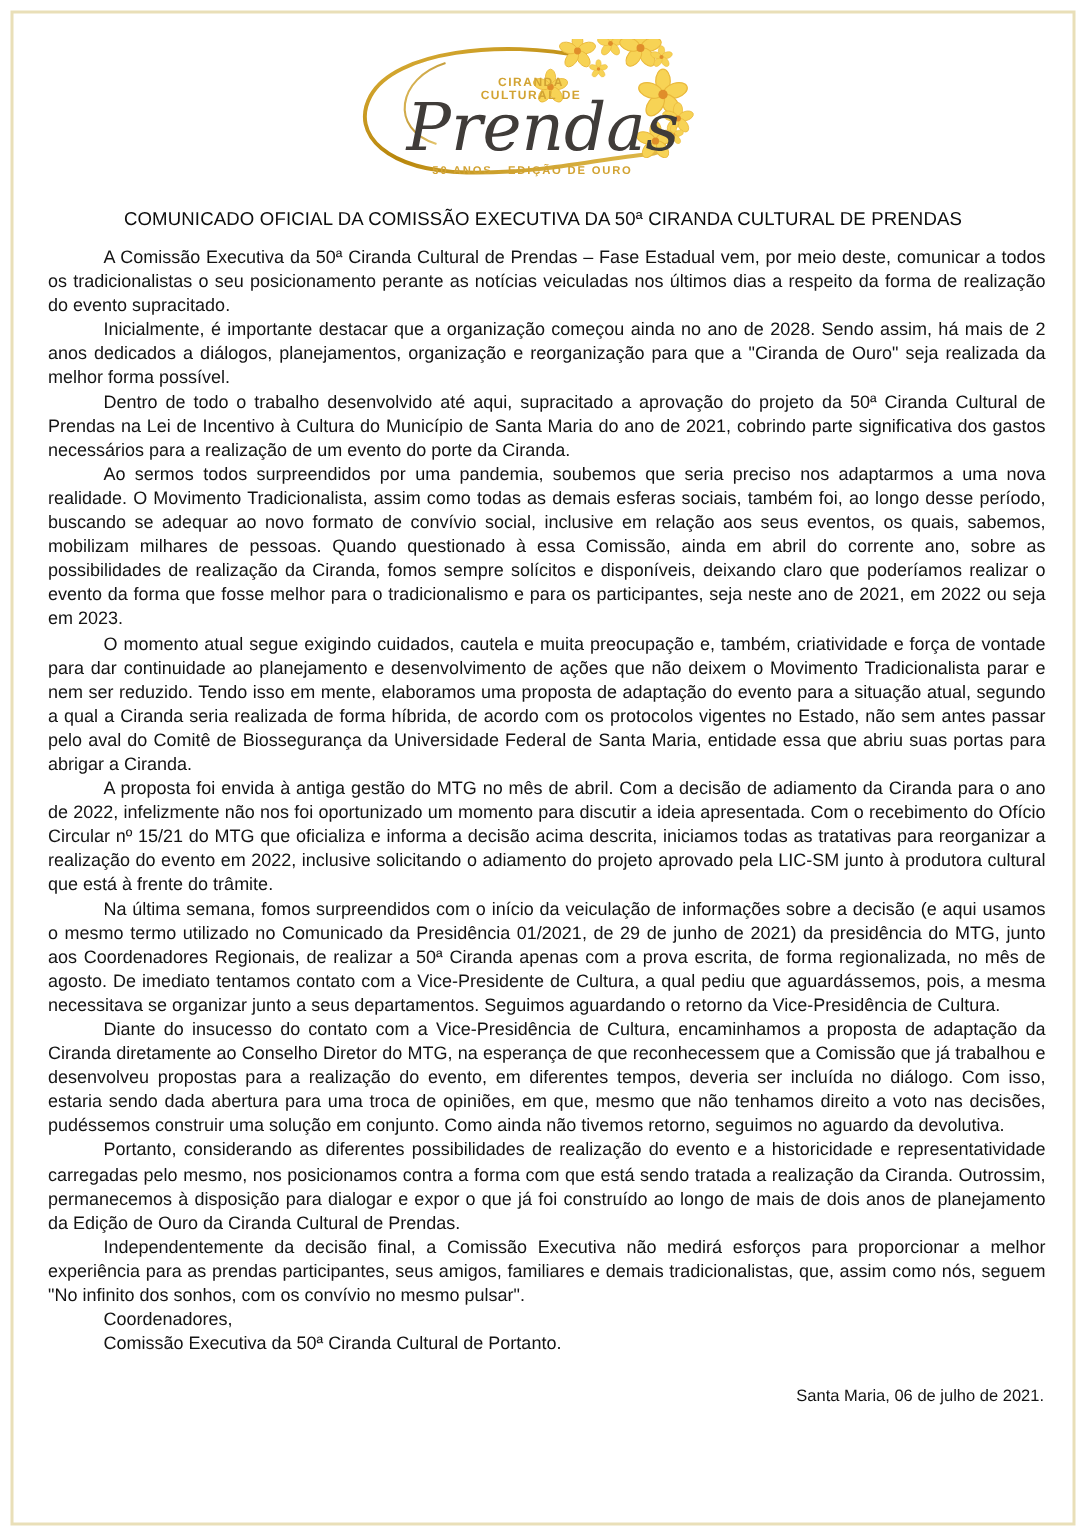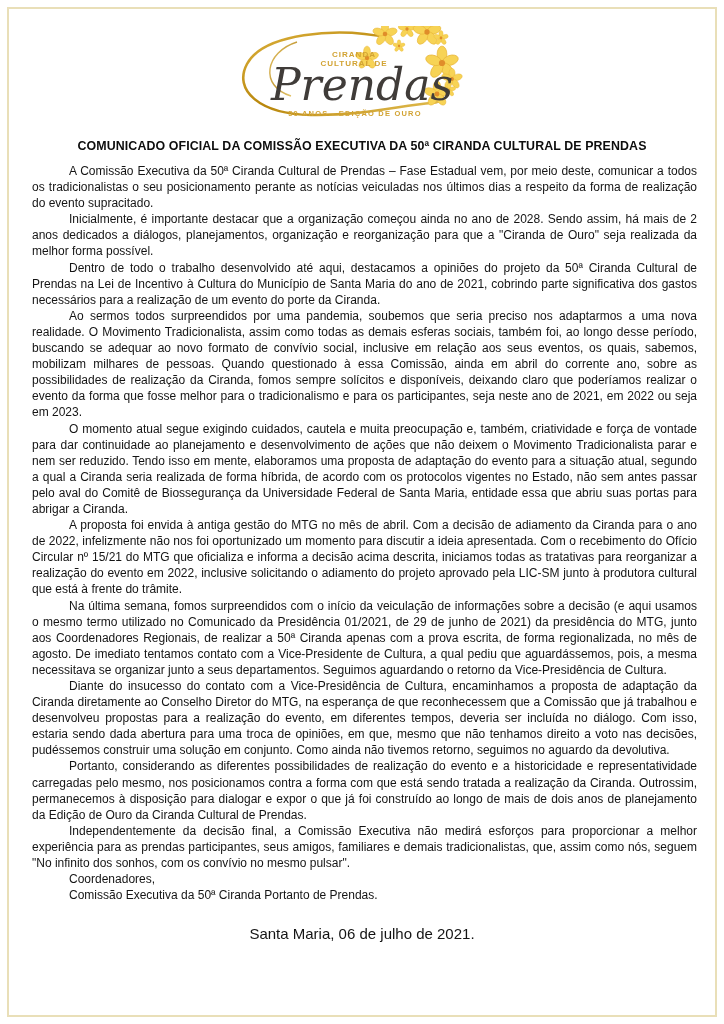--- a/index.html
+++ b/index.html
@@ -20,35 +20,35 @@
     position:relative;
     display:flex; justify-content:center;
     padding-top:26px;
   }
   .logo-small  { font:700 8px "Liberation Sans", sans-serif; fill:#d2a333; letter-spacing:1px;  text-anchor:middle; }
   .logo-script { font:italic 400 44px "DejaVu Serif", serif; fill:#403c39; }
   .logo-tag    { font:700 7.5px "Liberation Sans", sans-serif; fill:#d2a333; letter-spacing:1.2px; text-anchor:middle; }
   .title {
     margin:13px 30px 0 30px;
     text-align:center;
-    font-size:12.4px; font-weight:700; color:#0d0d0d;
+    font-size:12.4px; font-weight:400; color:#0d0d0d;
     letter-spacing:0.1px;
   }
   .body-text {
     margin:10px 27px 0 32px;
     font-size:12px; line-height:16.1px;
     text-align:justify;
     color:#141414;
   }
   .body-text p { margin:0; text-indent:37px; }
   .body-text p.left { text-align:left; }
   .dateline {
     margin:22px 28px 0 28px;
-    text-align:center;
-    font-size:15px; color:#141414;
+    text-align:right;
+    font-size:11px; color:#141414;
   }
 </style>
 </head>
 <body>
 
 <div class="page">
   <div class="frame"></div>
 
   <div class="logo-row">
     <svg width="270" height="100" viewBox="0 0 270 100" aria-hidden="true">
@@ -89,26 +89,26 @@
       <text x="44" y="74" class="logo-script">Prendas</text>
       <text x="128" y="90" class="logo-tag">50 ANOS - EDIÇÃO DE OURO</text>
     </svg>
   </div>
 
   <h1 class="title">COMUNICADO OFICIAL DA COMISSÃO EXECUTIVA DA 50ª CIRANDA CULTURAL DE PRENDAS</h1>
 
   <main class="body-text">
     <p>A Comissão Executiva da 50ª Ciranda Cultural de Prendas – Fase Estadual vem, por meio deste, comunicar a todos os tradicionalistas o seu posicionamento perante as notícias veiculadas nos últimos dias a respeito da forma de realização do evento supracitado.</p>
     <p>Inicialmente, é importante destacar que a organização começou ainda no ano de 2028. Sendo assim, há mais de 2 anos dedicados a diálogos, planejamentos, organização e reorganização para que a "Ciranda de Ouro" seja realizada da melhor forma possível.</p>
-    <p>Dentro de todo o trabalho desenvolvido até aqui, destacamos a opiniões do projeto da 50ª Ciranda Cultural de Prendas na Lei de Incentivo à Cultura do Município de Santa Maria do ano de 2021, cobrindo parte significativa dos gastos necessários para a realização de um evento do porte da Ciranda.</p>
+    <p>Dentro de todo o trabalho desenvolvido até aqui, supracitado a aprovação do projeto da 50ª Ciranda Cultural de Prendas na Lei de Incentivo à Cultura do Município de Santa Maria do ano de 2021, cobrindo parte significativa dos gastos necessários para a realização de um evento do porte da Ciranda.</p>
     <p>Ao sermos todos surpreendidos por uma pandemia, soubemos que seria preciso nos adaptarmos a uma nova realidade. O Movimento Tradicionalista, assim como todas as demais esferas sociais, também foi, ao longo desse período, buscando se adequar ao novo formato de convívio social, inclusive em relação aos seus eventos, os quais, sabemos, mobilizam milhares de pessoas. Quando questionado à essa Comissão, ainda em abril do corrente ano, sobre as possibilidades de realização da Ciranda, fomos sempre solícitos e disponíveis, deixando claro que poderíamos realizar o evento da forma que fosse melhor para o tradicionalismo e para os participantes, seja neste ano de 2021, em 2022 ou seja em 2023.</p>
     <p>O momento atual segue exigindo cuidados, cautela e muita preocupação e, também, criatividade e força de vontade para dar continuidade ao planejamento e desenvolvimento de ações que não deixem o Movimento Tradicionalista parar e nem ser reduzido. Tendo isso em mente, elaboramos uma proposta de adaptação do evento para a situação atual, segundo a qual a Ciranda seria realizada de forma híbrida, de acordo com os protocolos vigentes no Estado, não sem antes passar pelo aval do Comitê de Biossegurança da Universidade Federal de Santa Maria, entidade essa que abriu suas portas para abrigar a Ciranda.</p>
     <p>A proposta foi envida à antiga gestão do MTG no mês de abril. Com a decisão de adiamento da Ciranda para o ano de 2022, infelizmente não nos foi oportunizado um momento para discutir a ideia apresentada. Com o recebimento do Ofício Circular nº 15/21 do MTG que oficializa e informa a decisão acima descrita, iniciamos todas as tratativas para reorganizar a realização do evento em 2022, inclusive solicitando o adiamento do projeto aprovado pela LIC-SM junto à produtora cultural que está à frente do trâmite.</p>
     <p>Na última semana, fomos surpreendidos com o início da veiculação de informações sobre a decisão (e aqui usamos o mesmo termo utilizado no Comunicado da Presidência 01/2021, de 29 de junho de 2021) da presidência do MTG, junto aos Coordenadores Regionais, de realizar a 50ª Ciranda apenas com a prova escrita, de forma regionalizada, no mês de agosto. De imediato tentamos contato com a Vice-Presidente de Cultura, a qual pediu que aguardássemos, pois, a mesma necessitava se organizar junto a seus departamentos. Seguimos aguardando o retorno da Vice-Presidência de Cultura.</p>
     <p>Diante do insucesso do contato com a Vice-Presidência de Cultura, encaminhamos a proposta de adaptação da Ciranda diretamente ao Conselho Diretor do MTG, na esperança de que reconhecessem que a Comissão que já trabalhou e desenvolveu propostas para a realização do evento, em diferentes tempos, deveria ser incluída no diálogo. Com isso, estaria sendo dada abertura para uma troca de opiniões, em que, mesmo que não tenhamos direito a voto nas decisões, pudéssemos construir uma solução em conjunto. Como ainda não tivemos retorno, seguimos no aguardo da devolutiva.</p>
     <p>Portanto, considerando as diferentes possibilidades de realização do evento e a historicidade e representatividade carregadas pelo mesmo, nos posicionamos contra a forma com que está sendo tratada a realização da Ciranda. Outrossim, permanecemos à disposição para dialogar e expor o que já foi construído ao longo de mais de dois anos de planejamento da Edição de Ouro da Ciranda Cultural de Prendas.</p>
     <p>Independentemente da decisão final, a Comissão Executiva não medirá esforços para proporcionar a melhor experiência para as prendas participantes, seus amigos, familiares e demais tradicionalistas, que, assim como nós, seguem "No infinito dos sonhos, com os convívio no mesmo pulsar".</p>
     <p class="left">Coordenadores,</p>
-    <p class="left">Comissão Executiva da 50ª Ciranda Portanto de Prendas.</p>
+    <p class="left">Comissão Executiva da 50ª Ciranda Cultural de Portanto.</p>
   </main>
 
   <div class="dateline">Santa Maria, 06 de julho de 2021.</div>
 </div>
 
 </body></html>

